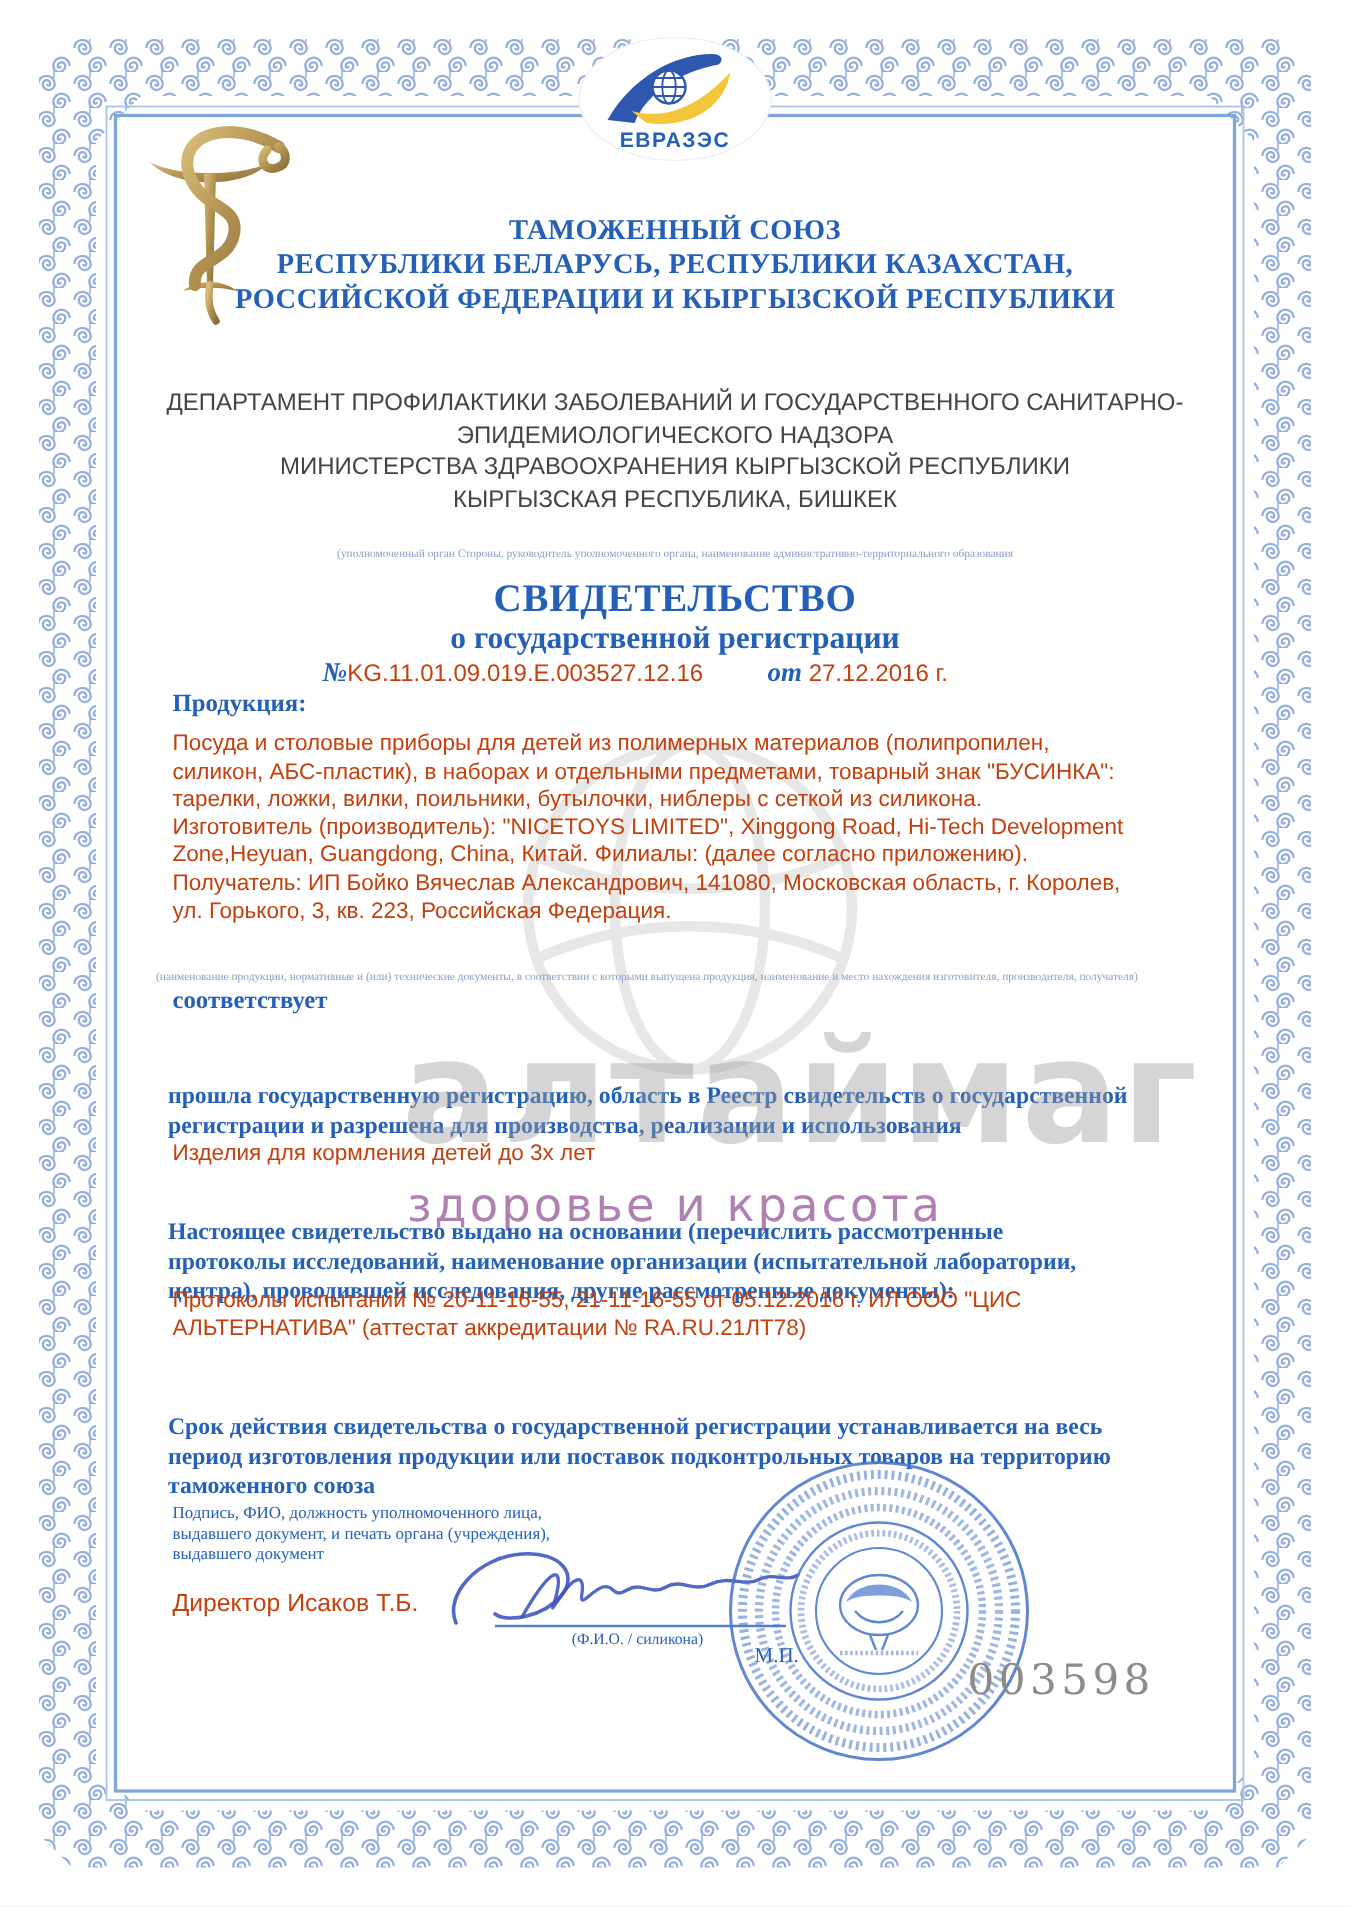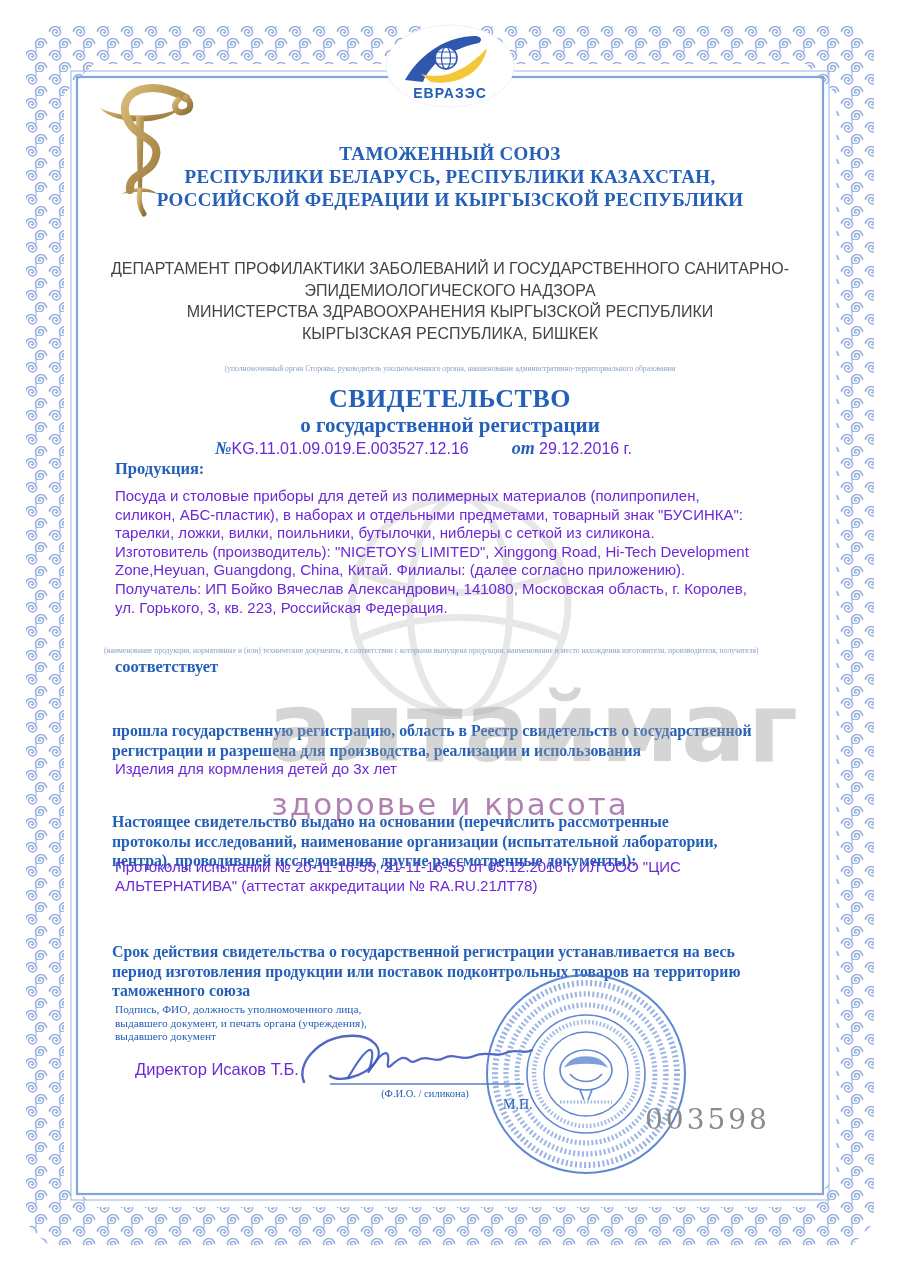--- a/index.html
+++ b/index.html
@@ -8,21 +8,21 @@
     margin:0 auto;overflow:hidden;
     font-family:"Liberation Sans",sans-serif;color:#3a3a3a;
   }
   .abs{position:absolute;}
   .center{text-align:center;}
   .prelines{white-space:pre-line;}
   
   .blue-serif{font-family:"Liberation Serif",serif;color:#2460b8;}
   .bold{font-weight:bold;}
   
-  .body-sans{font-family:"Liberation Sans",sans-serif;color:#6d28d9;}
+  .body-sans{font-family:"Liberation Sans",sans-serif;color:#c2410c;}
   .union-header{font-size:19px;line-height:23px;letter-spacing:.3px;}
   .dept{font-size:16px;line-height:21.5px;color:#444;}
   .tiny-note{font-size:7.6px;color:#8aa0c8;font-family:"Liberation Serif",serif;}
   .doc-title{font-size:26px;letter-spacing:.5px;}
   .doc-subtitle{font-size:21px;}
   .numline{font-size:16px;}
   .numlabel{font-family:"Liberation Serif",serif;color:#2460b8;font-weight:bold;font-style:italic;font-size:18px;}
   .section-head{font-size:16.5px;}
   .body15{font-size:15px;line-height:18.6px;}
   .blue-par{font-size:15.8px;line-height:19.5px;}
@@ -104,21 +104,21 @@
 
   <div class="abs center blue-serif bold doc-title" style="left:100px;top:384px;width:700px;">СВИДЕТЕЛЬСТВО</div>
 
   <div class="abs center tiny-note" style="left:100px;top:364px;width:700px;">(уполномоченный орган Стороны, руководитель уполномоченного органа, наименование административно-территориального образования</div>
   <div class="abs center blue-serif bold doc-subtitle" style="left:100px;top:413px;width:700px;">о государственной регистрации</div>
 
   <div class="abs numline" style="left:215px;top:438px;width:520px;">
     <span class="numlabel">№</span><span class="body-sans">KG.11.01.09.019.Е.003527.12.16</span>
     <span style="display:inline-block;width:34px;"></span>
     <span class="numlabel">от</span>
-    <span class="body-sans">29.12.2016 г.</span>
+    <span class="body-sans">27.12.2016 г.</span>
   </div>
 
   <div class="abs blue-serif bold section-head" style="left:115px;top:459px;">Продукция:</div>
   <div class="abs body-sans body15 prelines" style="left:115px;top:487px;width:690px;">Посуда и столовые приборы для детей из полимерных материалов (полипропилен,
 силикон, АБС-пластик), в наборах и отдельными предметами, товарный знак "БУСИНКА":
 тарелки, ложки, вилки, поильники, бутылочки, ниблеры с сеткой из силикона.
 Изготовитель (производитель): "NICETOYS LIMITED", Xinggong Road, Hi-Tech Development
 Zone,Heyuan, Guangdong, China, Китай. Филиалы: (далее согласно приложению).
 Получатель: ИП Бойко Вячеслав Александрович, 141080, Московская область, г. Королев,
 ул. Горького, 3, кв. 223, Российская Федерация.</div>
@@ -140,21 +140,21 @@
 АЛЬТЕРНАТИВА" (аттестат аккредитации № RA.RU.21ЛТ78)</div>
 
   <div class="abs blue-serif bold blue-par prelines" style="left:112px;top:942px;width:700px;">Срок действия свидетельства о государственной регистрации устанавливается на весь
 период изготовления продукции или поставок подконтрольных товаров на территорию
 таможенного союза</div>
 
   <div class="abs blue-serif sig-note prelines" style="left:115px;top:1003px;width:340px;">Подпись, ФИО, должность уполномоченного лица,
 выдавшего документ, и печать органа (учреждения),
 выдавшего документ</div>
 
-  <div class="abs body-sans" style="left:115px;top:1060px;font-size:16.5px;margin-left:20px;">Директор Исаков Т.Б.</div>
+  <div class="abs body-sans" style="left:115px;top:1060px;font-size:16.5px;">Директор Исаков Т.Б.</div>
 
   <svg class="abs" style="left:290px;top:1020px;" width="260" height="90" viewBox="0 0 260 90">
     <path d="M14,62 C6,44 28,18 58,16 C84,14 96,30 84,44 C72,58 48,62 40,56" fill="none" stroke="#3f56c0" stroke-width="2.4" stroke-linecap="round" opacity="0.9"></path>
     <path d="M58,58 C74,30 84,22 82,38 C80,52 74,58 84,44 C92,32 100,28 98,42 C96,54 104,40 112,38
              C120,36 118,46 128,40 C138,34 144,44 154,38 C164,32 172,42 184,36 C196,30 206,38 216,33
              C226,28 234,35 242,30" fill="none" stroke="#3f56c0" stroke-width="2.2" stroke-linecap="round" opacity="0.9"></path>
     <line x1="40" y1="64" x2="234" y2="64" stroke="#5b7fc4" stroke-width="1.6"></line>
   </svg>
   <div class="abs center blue-serif sig-caption" style="left:330px;top:1088px;width:190px;">(Ф.И.О. / силикона)</div>
 

